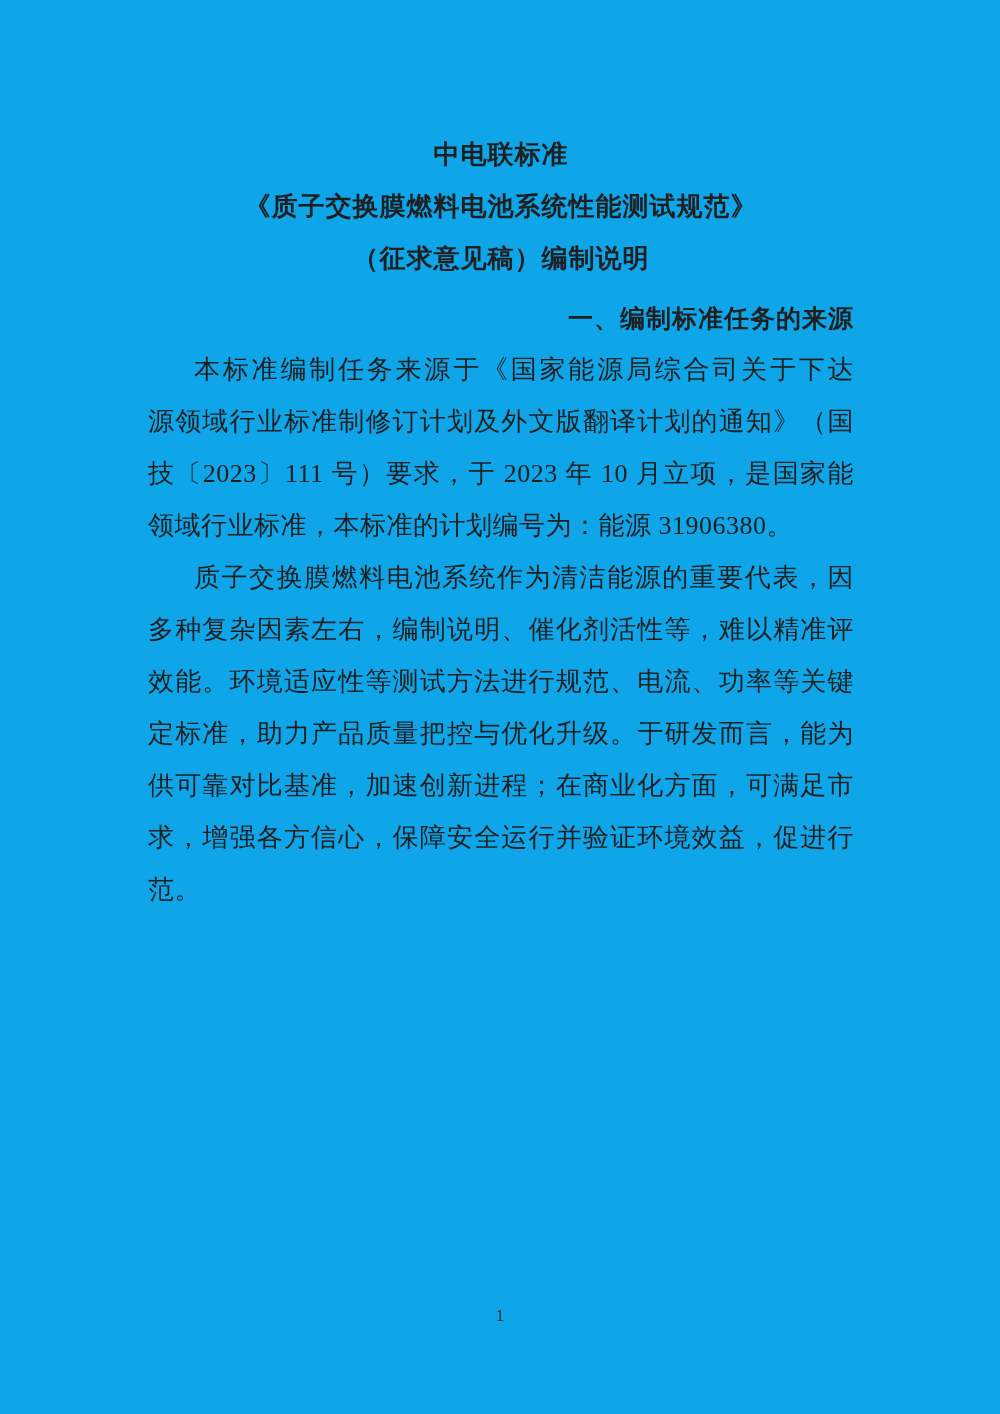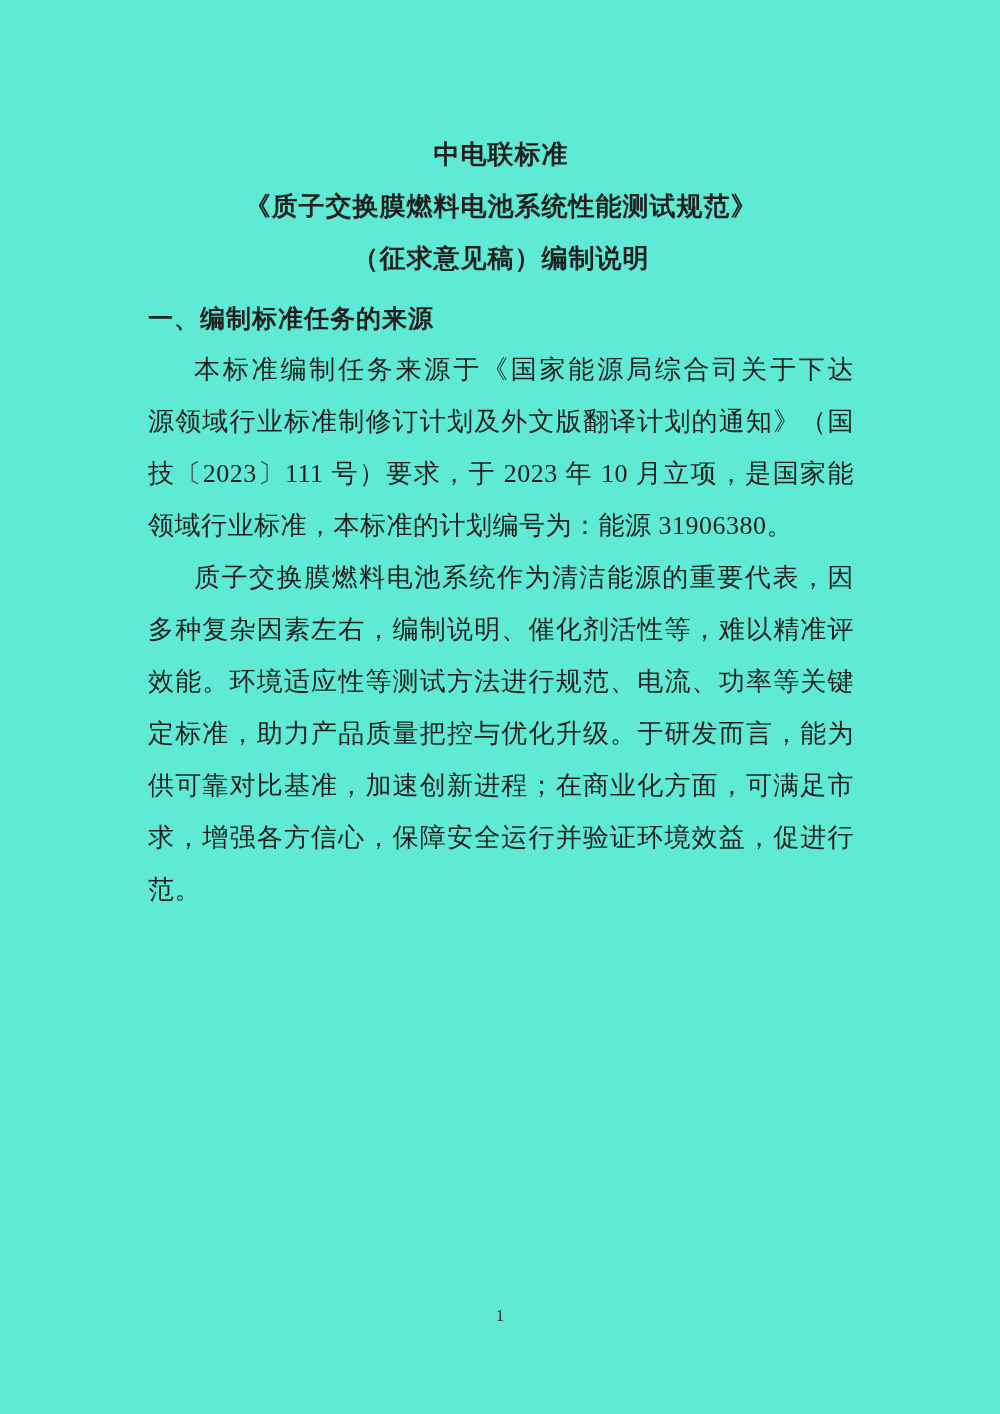--- a/index.html
+++ b/index.html
@@ -5,21 +5,21 @@
   html, body {
     margin: 0;
     padding: 0;
     background: #e9e9e9;
   }
   .page {
     position: relative;
     width: 1000px;
     height: 1414px;
     margin: 0 auto;
-    background: #5eead4;
+    background: #0ea5e9;
     color: #1f1f1f;
     font-family: "Liberation Serif", "DejaVu Serif", serif;
     overflow: hidden;
   }
   .content {
     position: absolute;
     left: 148px;
     top: 128px;
     width: 706px;
   }
@@ -30,21 +30,21 @@
     font-family: "Liberation Sans", "DejaVu Sans", sans-serif;
     font-weight: bold;
     font-size: 26px;
     letter-spacing: 1px;
     white-space: nowrap;
   }
   .section-heading {
     height: 52px;
     line-height: 52px;
     margin-top: 8px;
-    text-align: left;
+    text-align: right;
     font-family: "Liberation Sans", "DejaVu Sans", sans-serif;
     font-weight: bold;
     font-size: 25px;
     letter-spacing: 1px;
     white-space: nowrap;
   }
   .paragraph {
     margin: 0;
   }
   .line {

